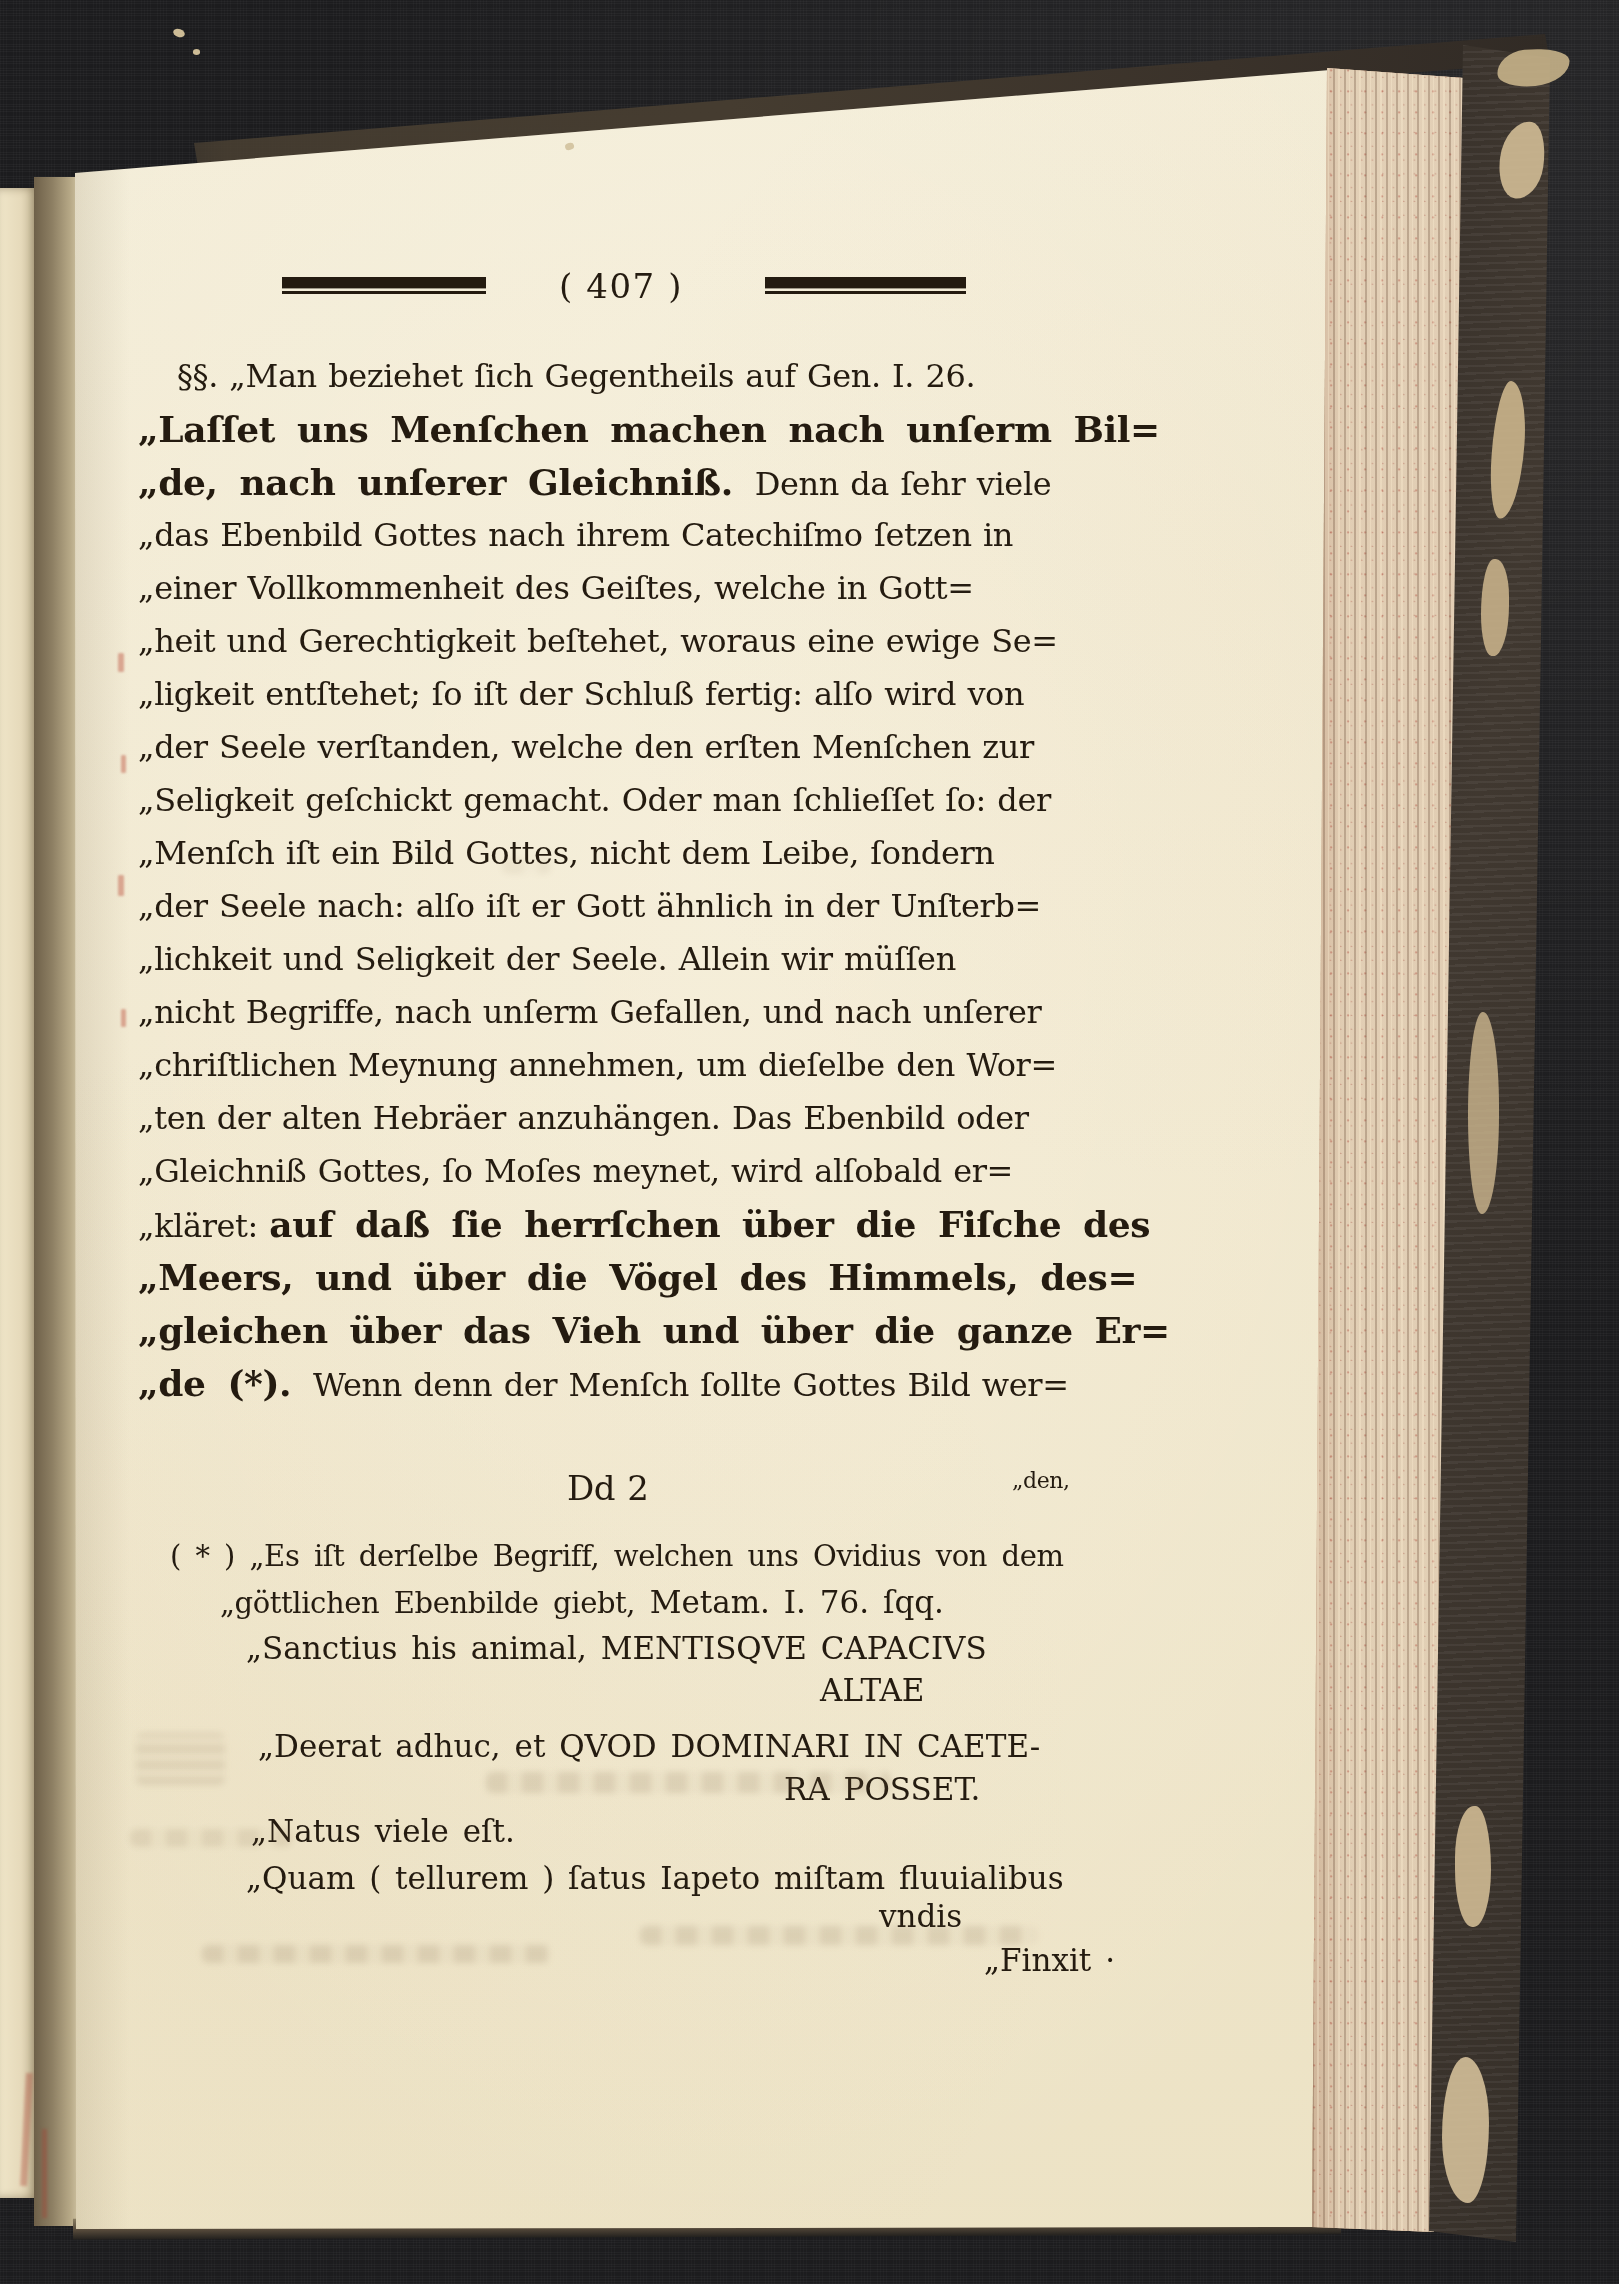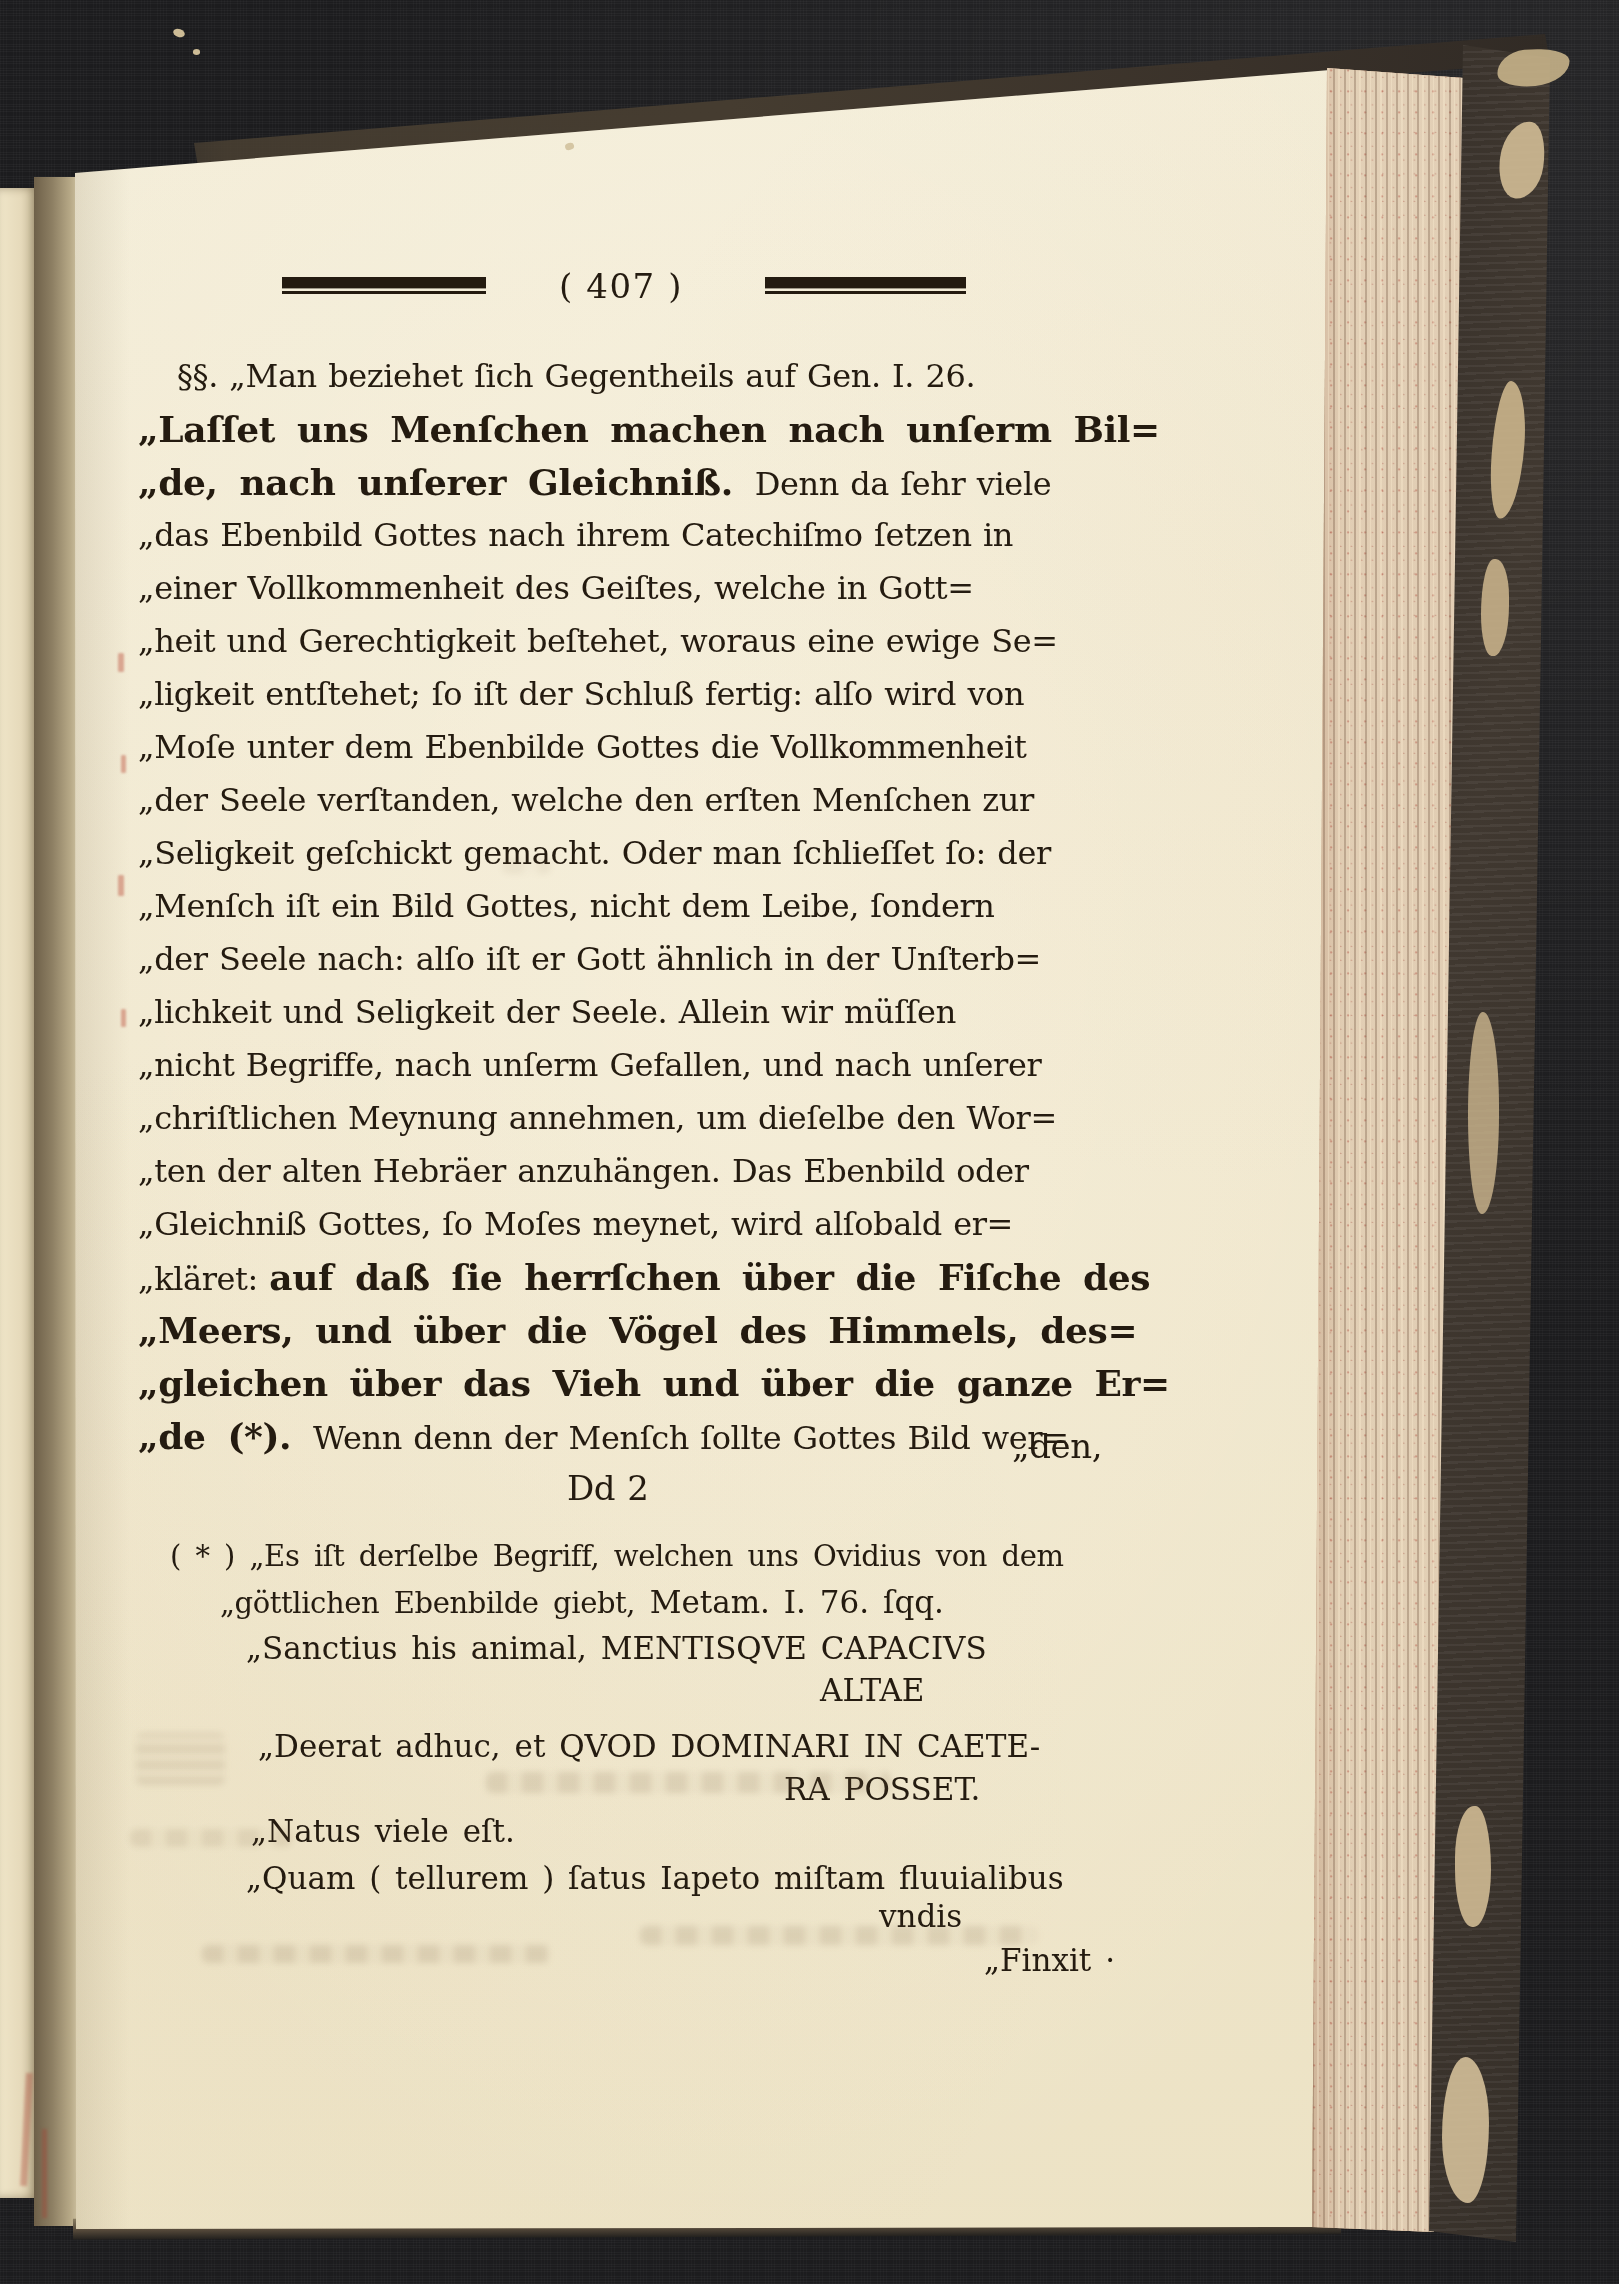--- a/index.html
+++ b/index.html
@@ -75,21 +75,21 @@
   .rule-right{left:765px;width:201px;}
   .pagenum{position:absolute;left:544px;top:266px;width:154px;text-align:center;
     font-size:34px;letter-spacing:1.6px;white-space:nowrap;}
   .text-block{position:absolute;left:138px;top:350px;width:1004px;}
   .line{height:53px;line-height:53px;white-space:nowrap;}
   .line.indent{padding-left:39px;}
   .seg-fraktur{font-size:32px;letter-spacing:-0.4px;word-spacing:1.6px;}
   .seg-quote{font-size:36px;font-weight:bold;letter-spacing:-0.4px;word-spacing:9.7px;}
   .seg-latin{font-size:31px;word-spacing:4px;}
   .sig{position:absolute;left:567px;top:1468px;font-size:34px;white-space:nowrap;}
-  .catch{position:absolute;left:1012px;top:1426px;font-size:34px;white-space:nowrap;}
+  .catch{position:absolute;left:1012px;top:1468px;font-size:22px;white-space:nowrap;}
   .footnote .seg-fraktur{font-size:29px;letter-spacing:-0.4px;word-spacing:5.7px;}
   .fn-line{position:absolute;white-space:nowrap;}
   .f1{left:170px;top:1539px;}
   .f2{left:220px;top:1584px;}
   .f3{left:246px;top:1630px;}
   .f4{left:820px;top:1672px;}
   .f5{left:258px;top:1728px;}
   .f6{left:784px;top:1771px;}
   .f7{left:251px;top:1813px;}
   .f8{left:246px;top:1860px;}
@@ -137,21 +137,20 @@
       </div>
 
       <div class="text-block">
         <div class="line indent"><span class="seg-fraktur">§§. „Man beziehet ſich Gegentheils auf Gen. I. 26.</span></div>
         <div class="line"><span class="seg-quote">„Laſſet uns Menſchen machen nach unſerm Bil=</span></div>
         <div class="line"><span class="seg-quote">„de, nach unſerer Gleichniß. </span><span class="seg-fraktur">Denn da ſehr viele</span></div>
         <div class="line"><span class="seg-fraktur">„das Ebenbild Gottes nach ihrem Catechiſmo ſetzen in</span></div>
         <div class="line"><span class="seg-fraktur">„einer Vollkommenheit des Geiſtes, welche in Gott=</span></div>
         <div class="line"><span class="seg-fraktur">„heit und Gerechtigkeit beſtehet, woraus eine ewige Se=</span></div>
         <div class="line"><span class="seg-fraktur">„ligkeit entſtehet; ſo iſt der Schluß fertig: alſo wird von</span></div>
-        <div class="line"><span class="seg-fraktur">„Moſe unter dem Ebenbilde Gottes die Vollkommenheit</span></div>
         <div class="line"><span class="seg-fraktur">„der Seele verſtanden, welche den erſten Menſchen zur</span></div>
         <div class="line"><span class="seg-fraktur">„Seligkeit geſchickt gemacht. Oder man ſchlieſſet ſo: der</span></div>
         <div class="line"><span class="seg-fraktur">„Menſch iſt ein Bild Gottes, nicht dem Leibe, ſondern</span></div>
         <div class="line"><span class="seg-fraktur">„der Seele nach: alſo iſt er Gott ähnlich in der Unſterb=</span></div>
         <div class="line"><span class="seg-fraktur">„lichkeit und Seligkeit der Seele. Allein wir müſſen</span></div>
         <div class="line"><span class="seg-fraktur">„nicht Begriffe, nach unſerm Gefallen, und nach unſerer</span></div>
         <div class="line"><span class="seg-fraktur">„chriſtlichen Meynung annehmen, um dieſelbe den Wor=</span></div>
         <div class="line"><span class="seg-fraktur">„ten der alten Hebräer anzuhängen. Das Ebenbild oder</span></div>
         <div class="line"><span class="seg-fraktur">„Gleichniß Gottes, ſo Moſes meynet, wird alſobald er=</span></div>
         <div class="line"><span class="seg-fraktur">„kläret: </span><span class="seg-quote">auf daß ſie herrſchen über die Fiſche des</span></div>

